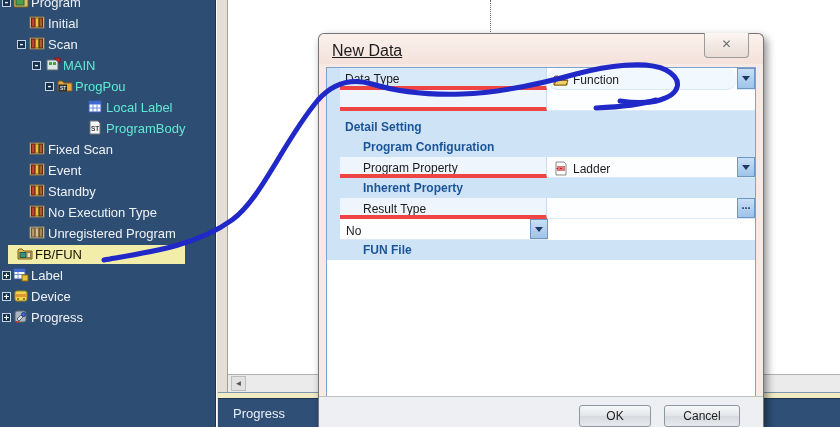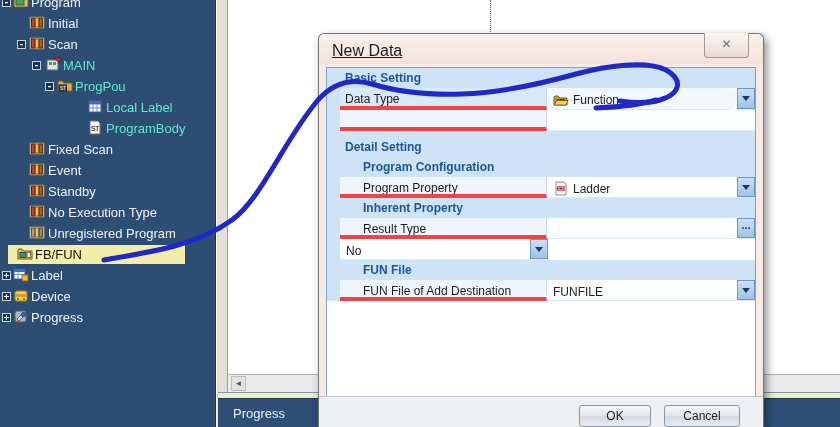--- a/index.html
+++ b/index.html
@@ -255,24 +255,20 @@
     <div class="ptitle">Progress</div>
   </div>
 
   <div class="dialog">
     <div class="dlg-title">
       <div class="ttext">New Data</div>
     </div>
     <div class="dlg-close">✕</div>
 
     <div class="grid-panel" id="grid">
-        <div class="grow hdr">
-          <div class="gutter"></div>
-          <div class="htext" style="padding-left:5px">Basic Setting</div>
-        </div>
         <div class="grow prop r1 sel">
           <div class="gutter"></div>
           <div class="lcell" style="padding-left:5px">Data Type</div>
           <div class="vcell">
             <svg class="vicon" viewBox="0 0 16 15" width="16" height="15">
               <path d="M1 4 L1 12 L14 12 L14 5 L7 5 L5 3 L2 3 Z" fill="#c89830" stroke="#8a6414"></path>
               <rect x="4" y="6" width="8" height="4" fill="#3a4458"></rect>
               <path d="M1 12 L3.5 7.5 L15 7.5 L13 12 Z" fill="#f0d068" stroke="#8a6414"></path>
             </svg>
             <span>Function</span>
@@ -344,32 +340,20 @@
           <div class="bcell">
             <div class="btn-drop">
               <span class="tri"></span>
             </div>
           </div>
         </div>
         <div class="grow hdr">
           <div class="gutter"></div>
           <div class="htext" style="padding-left:23px">FUN File</div>
         </div>
-        <div class="grow prop">
-          <div class="gutter"></div>
-          <div class="lcell" style="padding-left:23px">FUN File of Add Destination</div>
-          <div class="vcell">
-            <span>FUNFILE</span>
-          </div>
-          <div class="bcell">
-            <div class="btn-drop">
-              <span class="tri"></span>
-            </div>
-          </div>
-        </div>
         <div class="filler"></div>
       </div>
 
     <div class="btn-bar">
       <div class="wbtn ok">OK</div>
       <div class="wbtn cancel">Cancel</div>
     </div>
   </div>
 
   <svg class="anno" viewBox="0 0 840 427">

